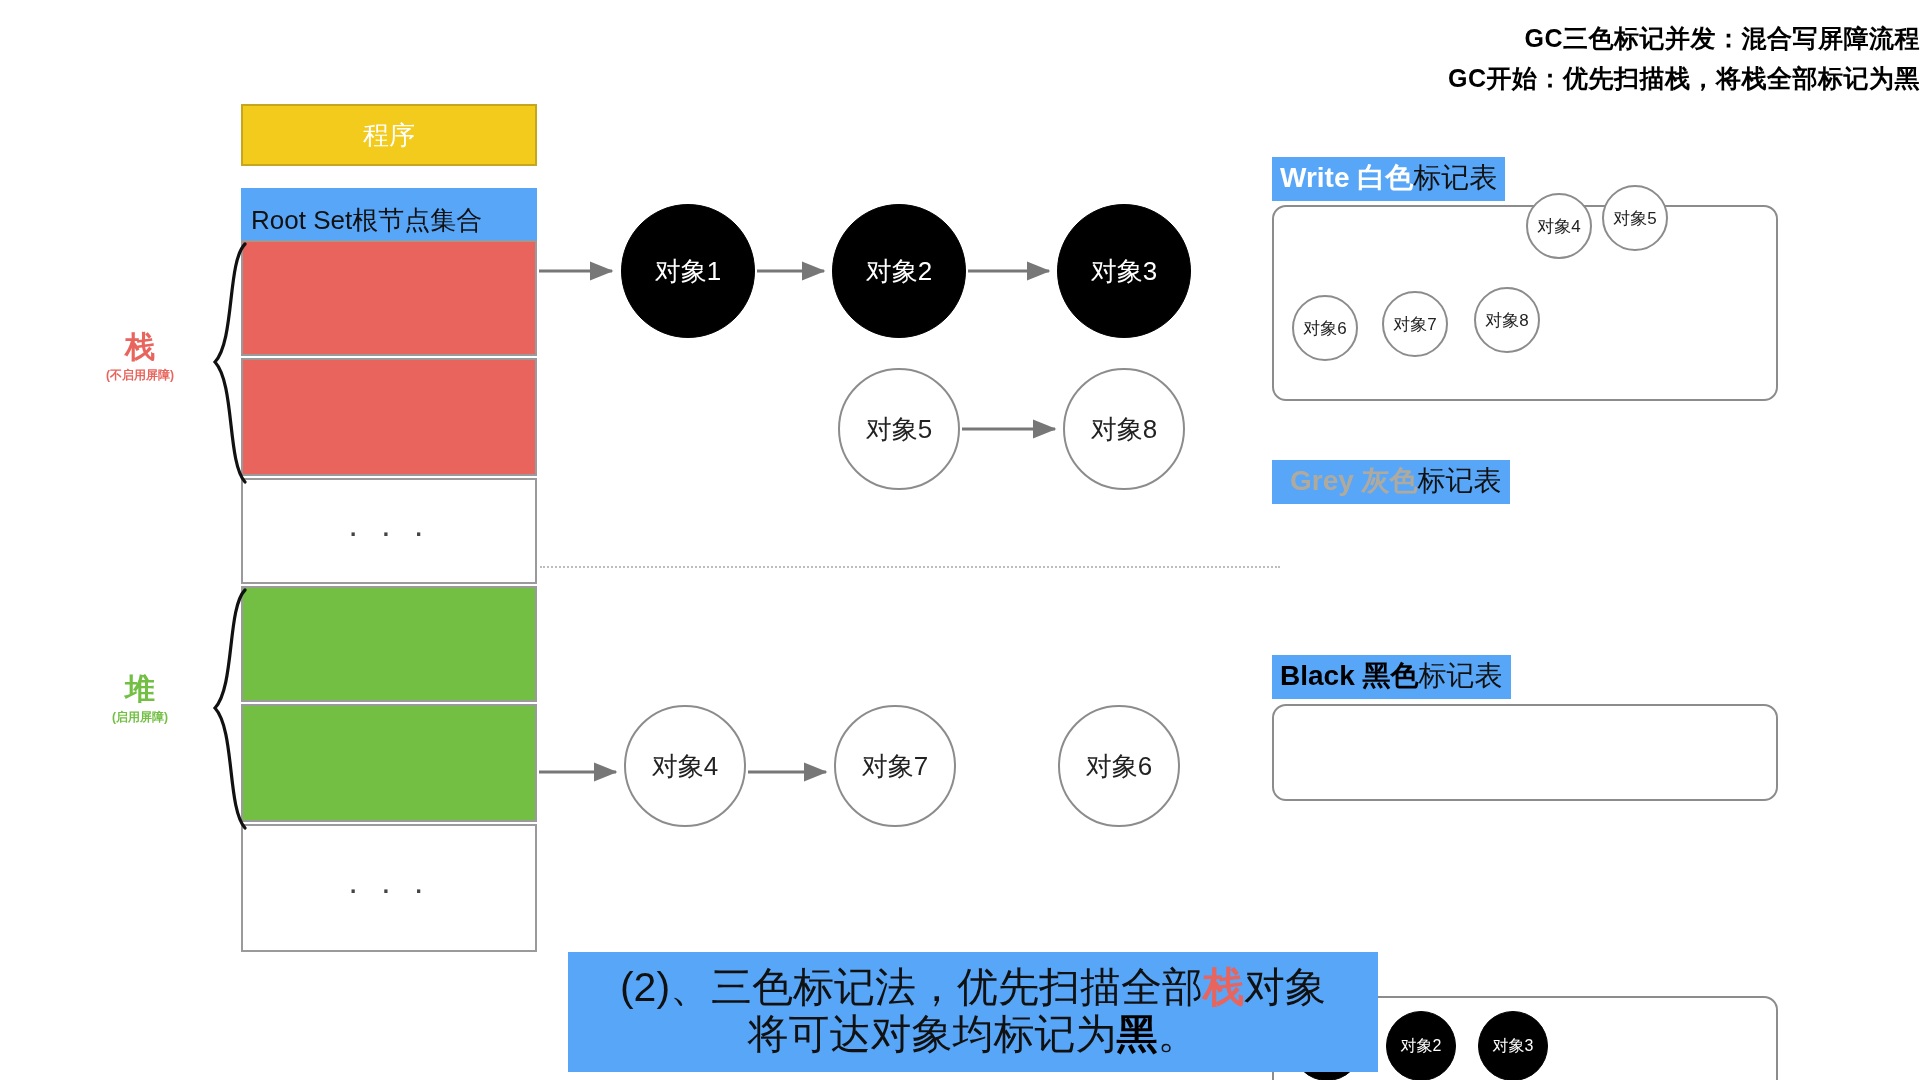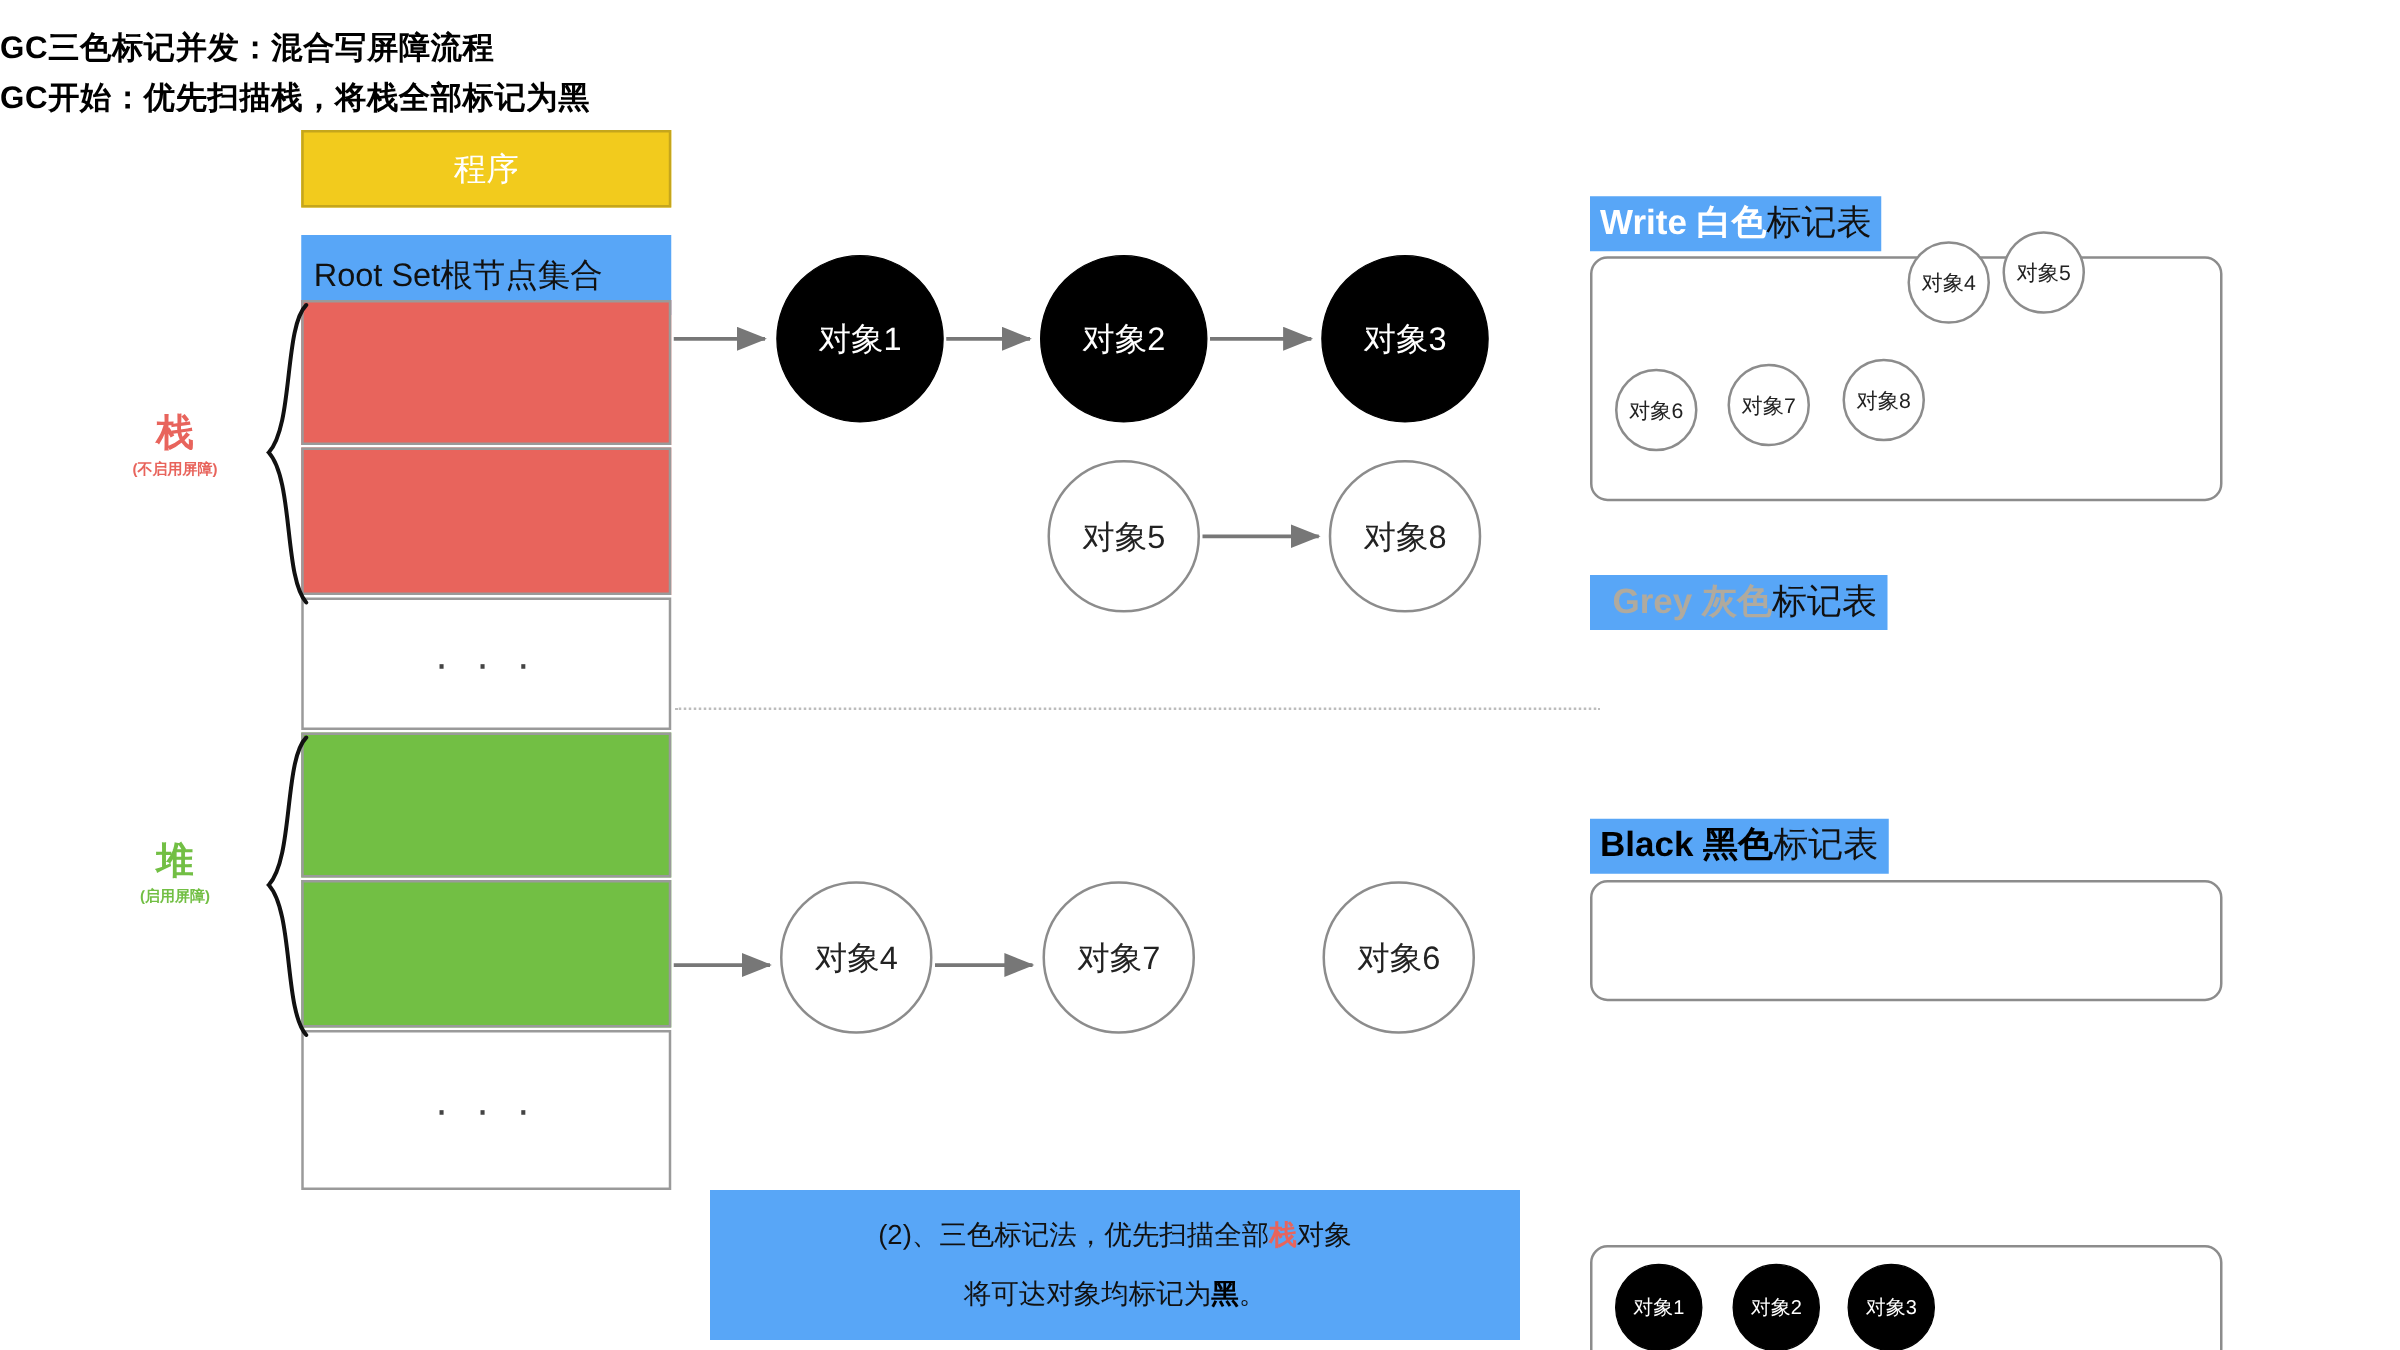--- a/index.html
+++ b/index.html
@@ -8,21 +8,21 @@
     background:#ffffff;
     font-family:"Liberation Sans","DejaVu Sans",sans-serif;
     overflow:hidden;
     position:relative;
   }
   .stage{position:absolute;left:0;top:0;width:1920px;height:1080px;}
   .abs{position:absolute;}
 
   
   #title{
-    left:0;top:18px;width:1920px;text-align:left;
+    left:0;top:18px;width:1920px;text-align:right;
     font-size:25px;font-weight:bold;color:#000;line-height:40px;
     letter-spacing:.5px;
   }
 
   
   .memblock{box-sizing:border-box;border:2px solid #9a9a9a;}
   #prog{
     left:241px;top:104px;width:296px;height:62px;
     background:#F2CB1D;border:2px solid #c5a61c;
     color:#fff;font-size:26px;display:flex;align-items:center;justify-content:center;
@@ -102,23 +102,23 @@
     font-size:17px;box-sizing:border-box;position:absolute;
   }
   .mini.whitec{width:66px;height:66px;background:#fff;border:2px solid #8c8c8c;color:#222;}
   .mini.black{width:70px;height:70px;background:#000;border:1px solid #000;color:#fff;font-size:16px;}
 
   
   #divider{left:540px;top:566px;width:740px;height:0;border-top:2px dotted #bdbdbd;}
 
   
   #caption{
-    left:568px;top:952px;width:648px;
+    left:568px;top:952px;width:810px;
     background:#58A6F7;color:#111;
-    font-size:22px;line-height:47px;text-align:center;
+    font-size:41px;line-height:47px;text-align:center;
     padding:12px 6px 14px 6px;box-sizing:border-box;
   }
   #caption .hl{color:#E8645C;font-weight:bold;}
   #caption .bd{font-weight:bold;color:#000;}
 </style>
 </head>
 <body>
 
 <div class="stage">
 

